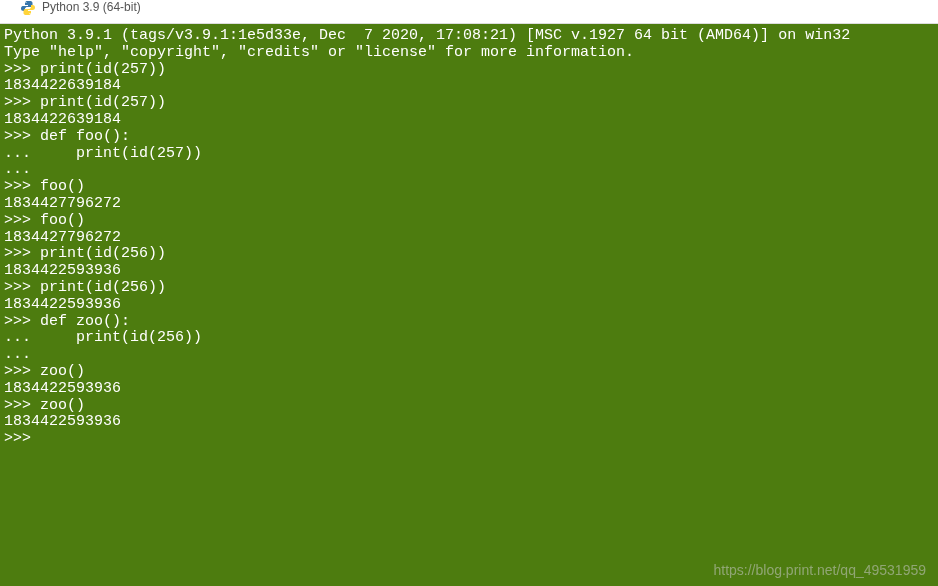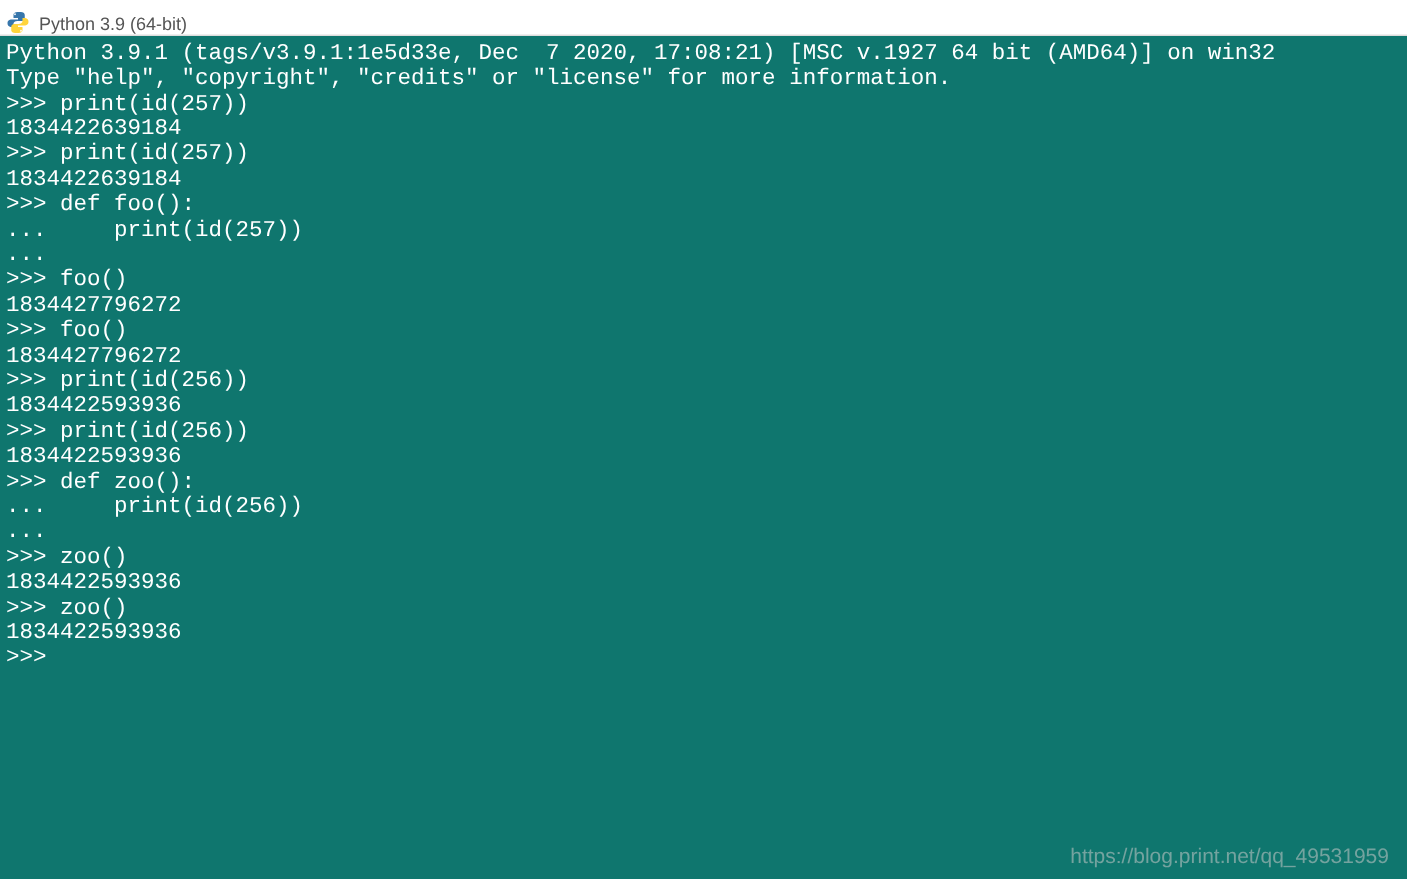--- a/index.html
+++ b/index.html
@@ -13,22 +13,22 @@
       font-family: "Consolas", "Courier New", monospace;
       background: #000;
       overflow: hidden;
       position: relative;
     }
     .titlebar {
       height: 24px;
       background: #ffffff;
       border-bottom: 1px solid #ddd;
       display: flex;
-      align-items: flex-end;
-      padding-left: 4px;
+      align-items: flex-start;
+      padding-left: 20px;
       gap: 6px;
     }
     .titlebar-icon {
       width: 16px;
       height: 16px;
       display: flex;
       align-items: center;
       justify-content: center;
     }
     .titlebar-icon svg {
@@ -36,21 +36,21 @@
       height: 16px;
     }
     .titlebar-text {
       font-family: "Segoe UI", Tahoma, sans-serif;
       font-size: 12px;
       color: #555;
     }
     .terminal {
       width: 100%;
       height: calc(100% - 24px);
-      background: #0f766e;
+      background: #4d7c0f;
       color: #ffffff;
       padding: 4px 4px;
       font-size: 15px;
       line-height: 16.8px;
       white-space: pre;
       font-family: "NSimSun", "SimSun", "Consolas", "Courier New", monospace;
       letter-spacing: 0;
     }
     .terminal .line {
       display: block;

